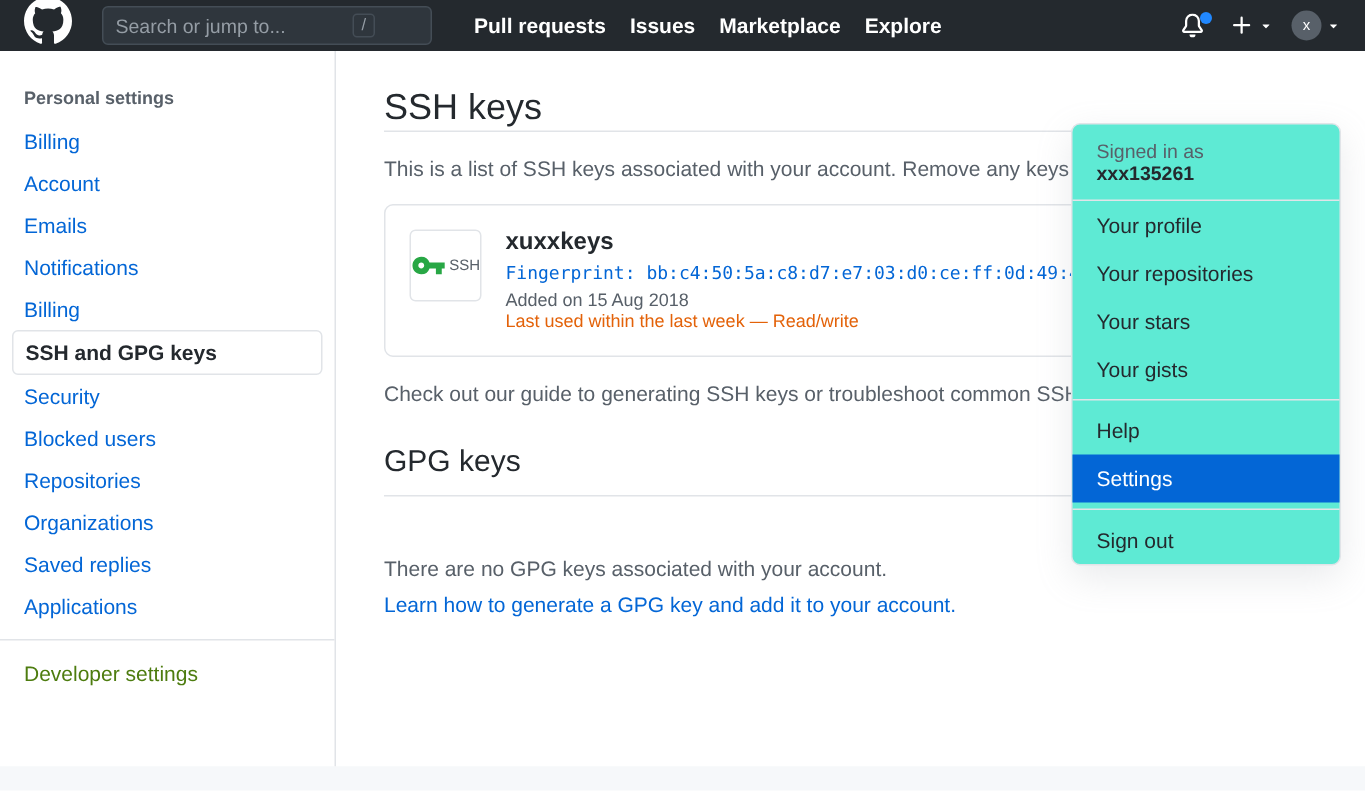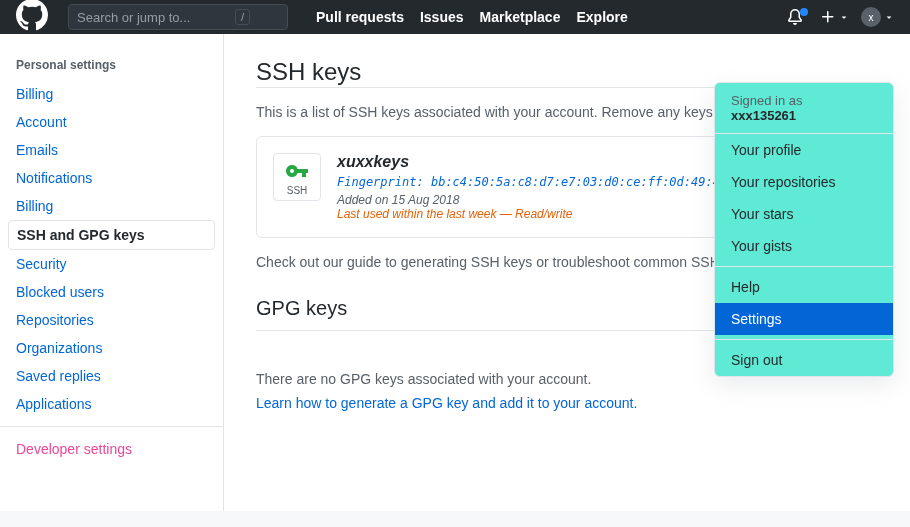--- a/index.html
+++ b/index.html
@@ -122,21 +122,21 @@
       padding: 6px 8px;
     }
     .sidebar-divider {
       border: none;
       border-top: 1px solid #e1e4e8;
       margin: 8px 0;
     }
     .sidebar-dev {
       display: block;
       padding: 6px 16px;
-      color: #ec4899;
+      color: #4d7c0f;
       text-decoration: none;
       font-size: 14px;
     }
 
     
     .main {
       flex: 1;
       padding: 24px 32px;
       background: white;
     }
@@ -170,25 +170,25 @@
       width: 48px;
       height: 48px;
       border: 1px solid #e1e4e8;
       border-radius: 4px;
       display: flex;
       align-items: center;
       justify-content: center;
       font-size: 11px;
       color: #586069;
       flex-shrink: 0;
-      flex-direction: column;
+      flex-direction: row;
       gap: 2px;
     }
     .key-icon svg { color: #28a745; }
-    .key-details { flex: 1; font-style: italic; }
+    .key-details { flex: 1; }
     .key-name {
       font-weight: 600;
       font-size: 16px;
       margin-bottom: 4px;
     }
     .key-fingerprint {
       font-size: 12px;
       color: #24292e;
       font-family: monospace;
       margin-bottom: 4px;

